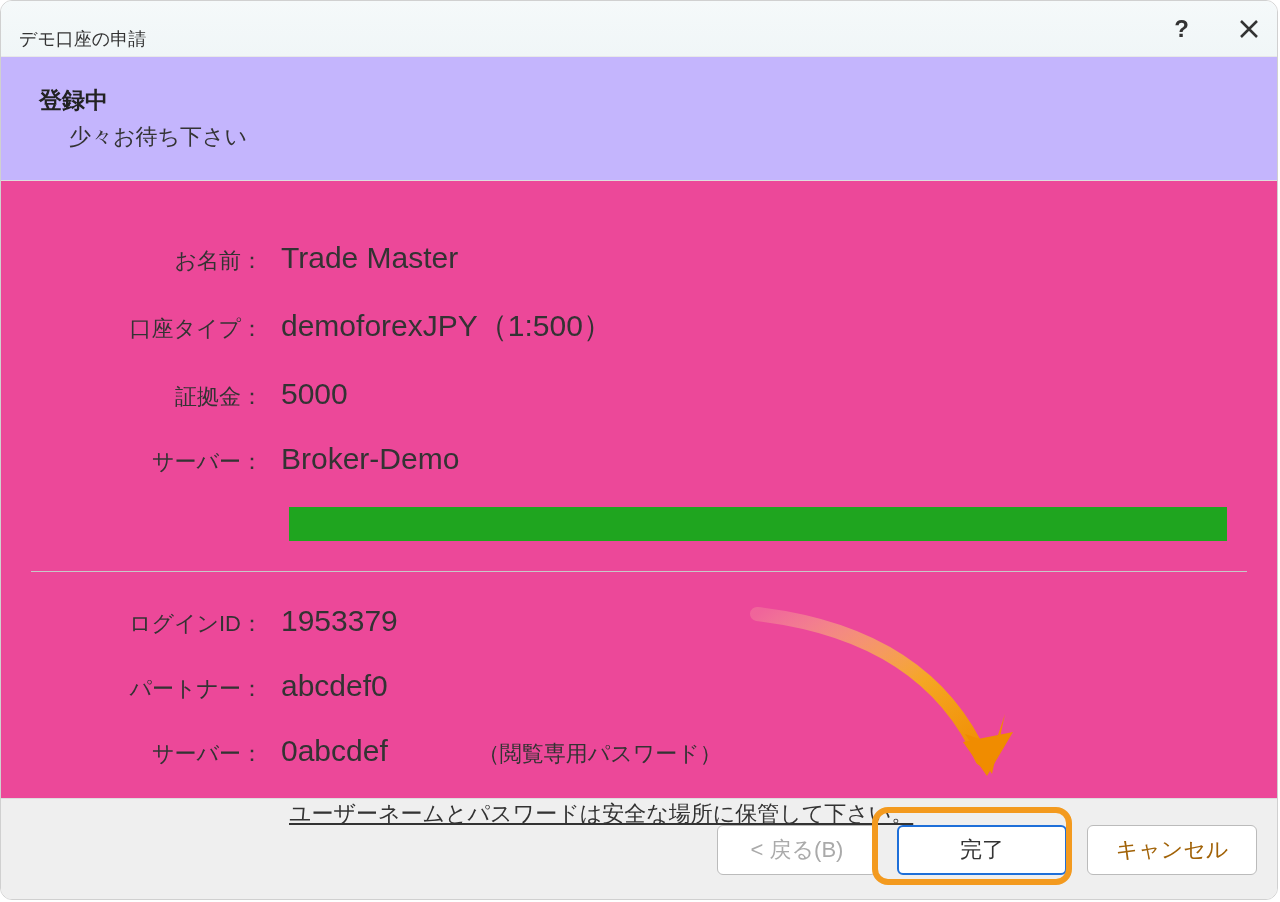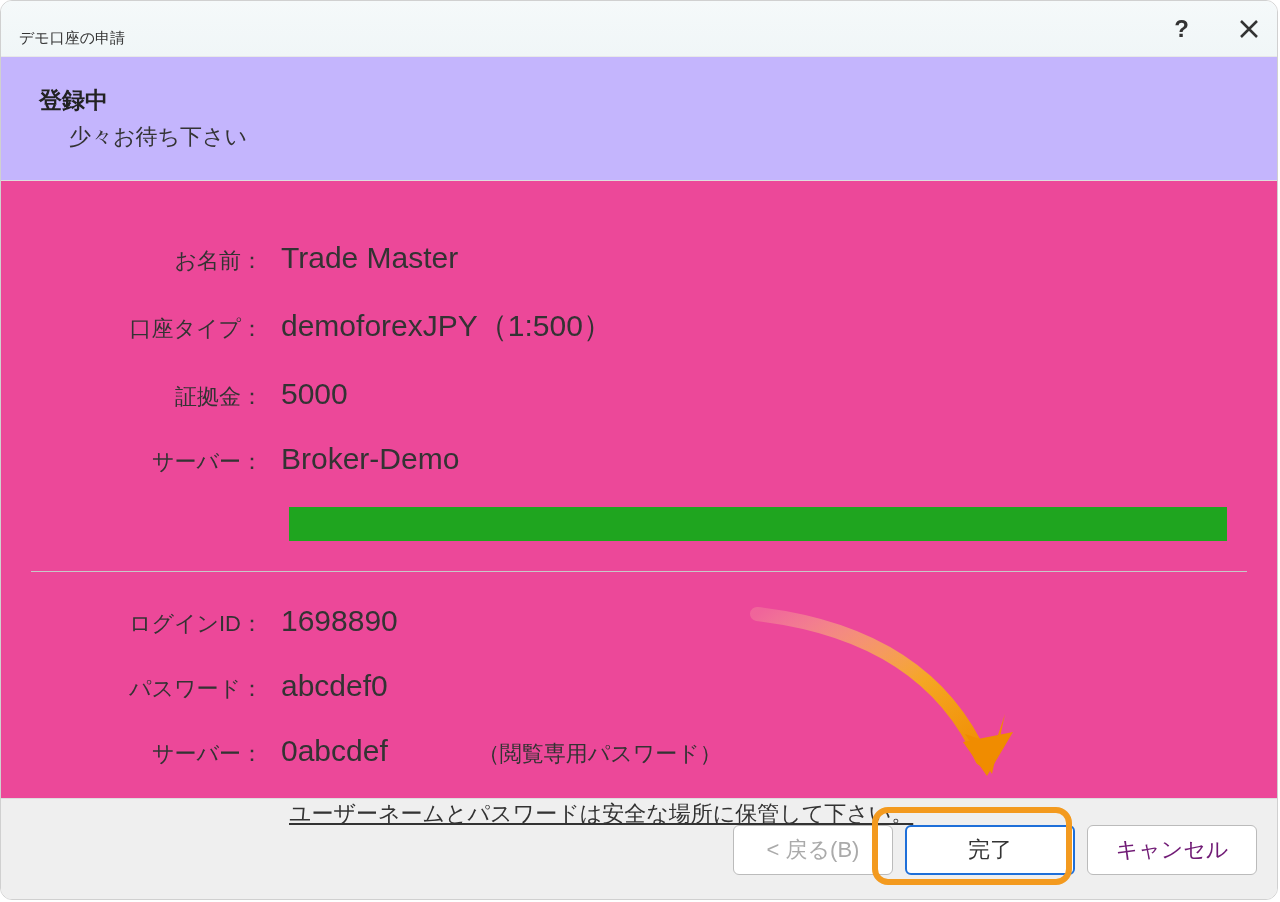--- a/index.html
+++ b/index.html
@@ -25,21 +25,21 @@
     }
     .titlebar {
       height: 56px;
       background: linear-gradient(#f5f9fa, #f0f6f7);
       border-bottom: 1px solid #e8e8e8;
       display: flex;
       align-items: center;
       padding: 0 18px;
     }
     .titlebar-title {
-      font-size: 15px;
+      font-size: 18px;
       color: #333;
       flex: 1;
       margin-top: 20px;
     }
     .titlebar-help {
       font-size: 24px;
       color: #333;
       margin-right: 50px;
       cursor: pointer;
       font-weight: bold;
@@ -126,21 +126,21 @@
       text-decoration: underline;
     }
     .footer {
       background: #efefef;
       border-top: 1px solid #ddd;
       height: 102px;
       display: flex;
       align-items: center;
       justify-content: flex-end;
       padding: 0 20px;
-      gap: 12px;
+      gap: 20px;
     }
     .btn {
       height: 50px;
       font-size: 22px;
       border: 1px solid #bbb;
       background: #fff;
       border-radius: 6px;
       cursor: pointer;
       display: flex;
       align-items: center;
@@ -150,21 +150,21 @@
       width: 160px;
       color: #aaa;
     }
     .btn-finish {
       width: 170px;
       color: #333;
       border: 2px solid #1e6fd9;
     }
     .btn-cancel {
       width: 170px;
-      color: #701a75;
+      color: #a16207;
     }
     .finish-highlight {
       position: absolute;
       border: 6px solid #f39a1f;
       border-radius: 16px;
       width: 200px;
       height: 78px;
       right: 205px;
       bottom: 14px;
       pointer-events: none;
@@ -221,25 +221,25 @@
       <div class="row-label">サーバー：</div>
       <div class="row-value">Broker-Demo</div>
     </div>
 
     <div class="progress-bar"></div>
 
     <hr class="divider">
 
     <div class="row">
       <div class="row-label">ログインID：</div>
-      <div class="row-value">1698890</div>
-    </div>
-
-    <div class="row">
-      <div class="row-label">パスワード：</div>
+      <div class="row-value">1953379</div>
+    </div>
+
+    <div class="row">
+      <div class="row-label">パートナー：</div>
       <div class="row-value">abcdef0</div>
     </div>
 
     <div class="partner-row">
       <div class="row-label">サーバー：</div>
       <div class="row-value">0abcdef</div>
       <div class="partner-note">（閲覧専用パスワード）</div>
     </div>
 
     <div class="save-note">ユーザーネームとパスワードは安全な場所に保管して下さい。</div>

